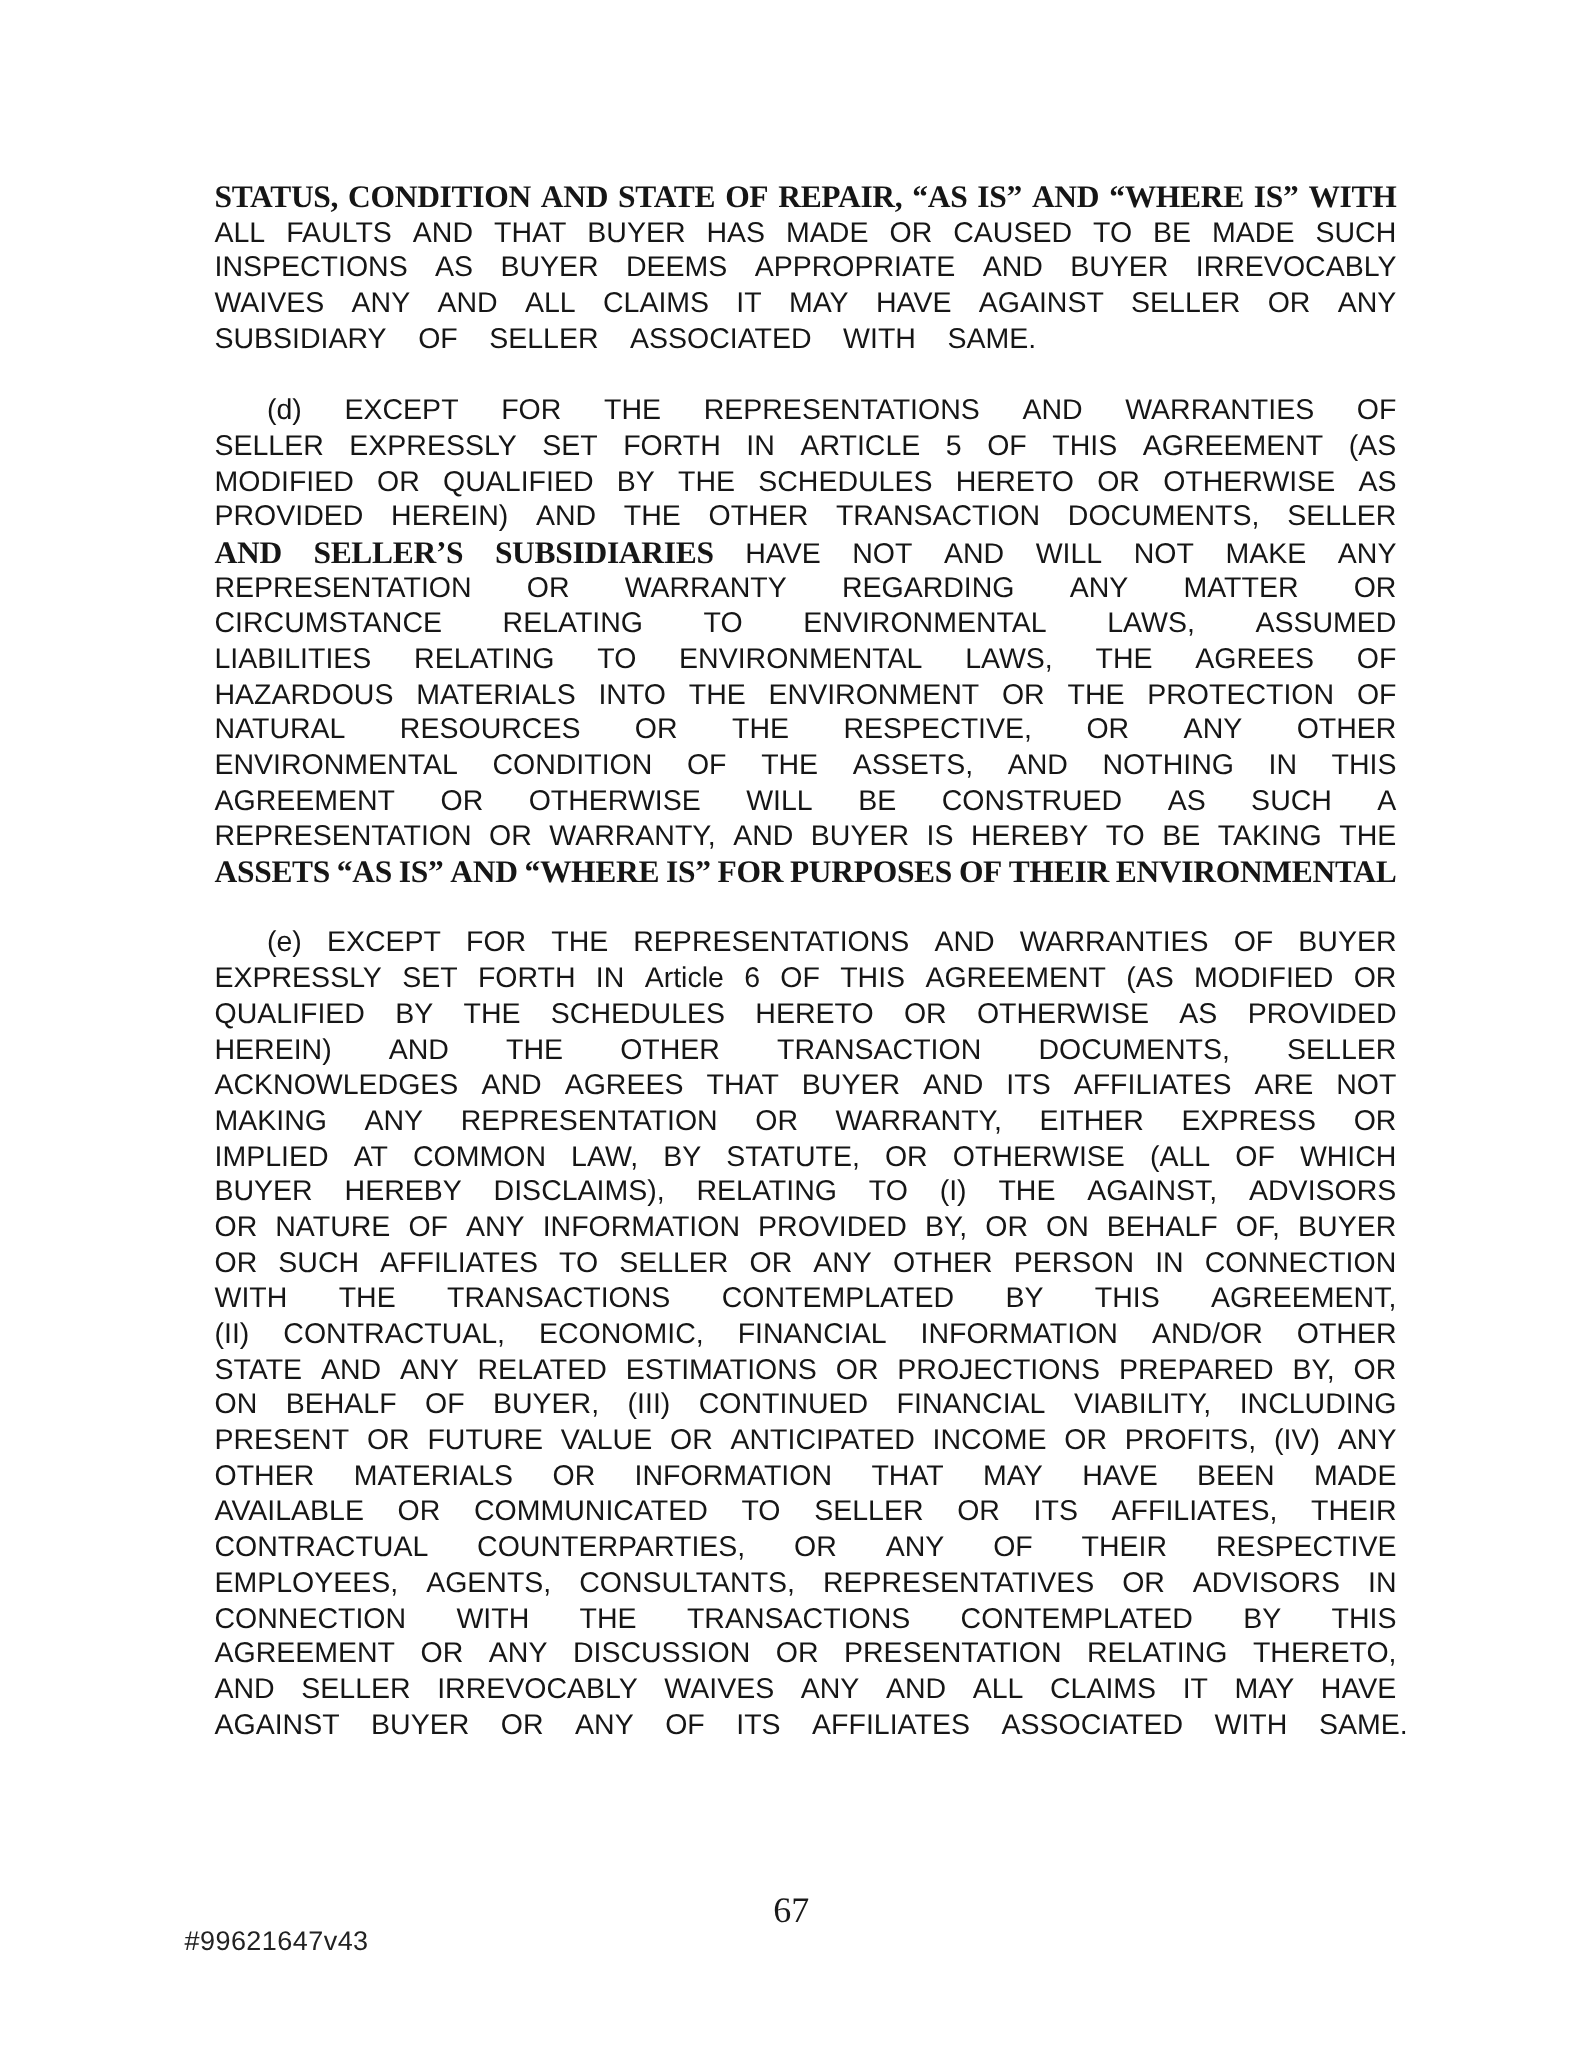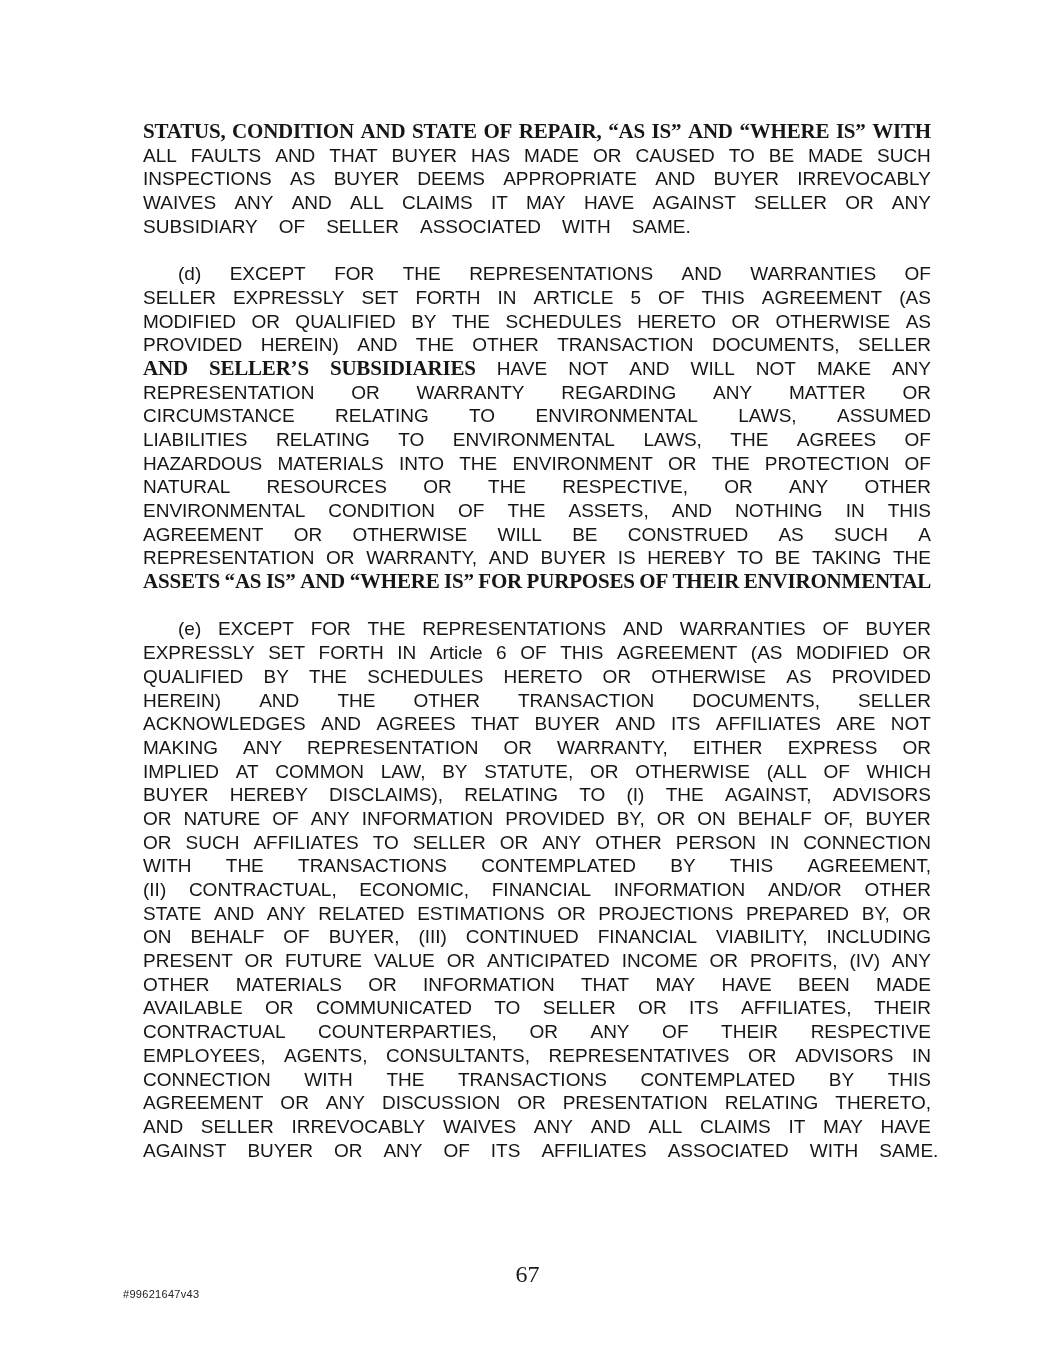--- a/index.html
+++ b/index.html
@@ -57,21 +57,21 @@
     text-align: center;
     font-size: 24px;
     line-height: 24px;
     color: #1a1a1a;
     font-family: Liberation Serif, serif;
   }
   .doc-id {
     position: absolute;
     left: 123px;
     top: 1287px;
-    font-size: 11px;
+    font-size: 18px;
     line-height: 15px;
     letter-spacing: 0.3px;
     color: #222222;
   }
 </style>
 </head>
 <body>
 
 <div class="page">
   <div class="text-block" id="paragraphs">

